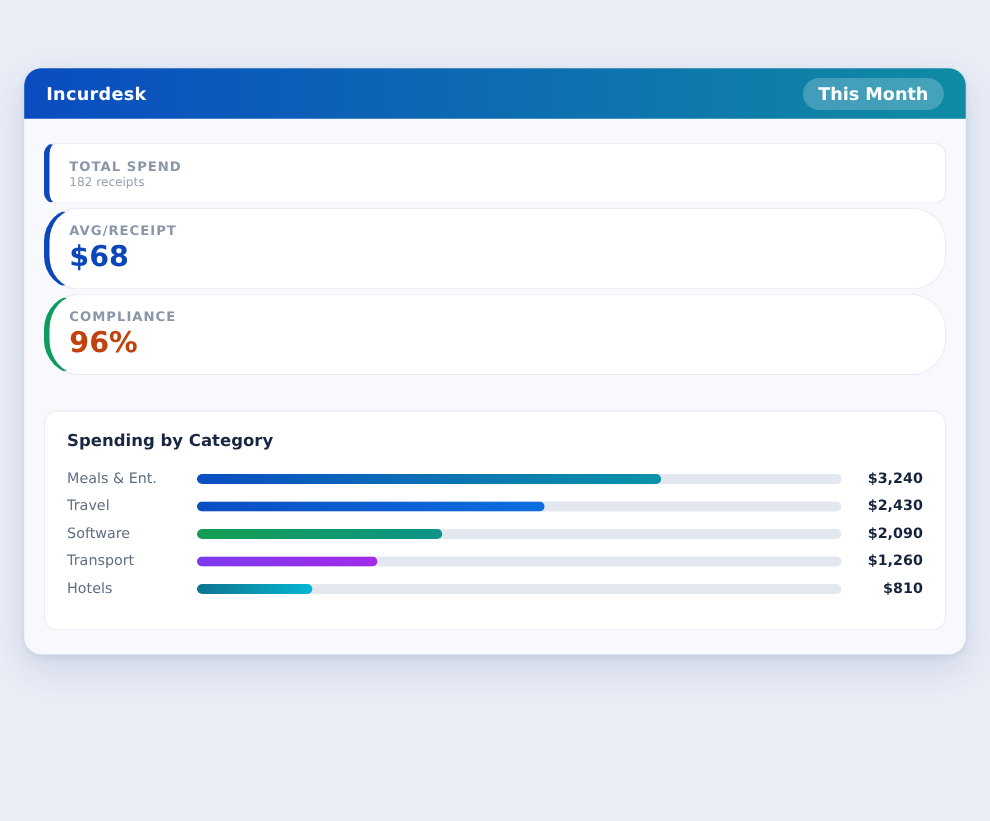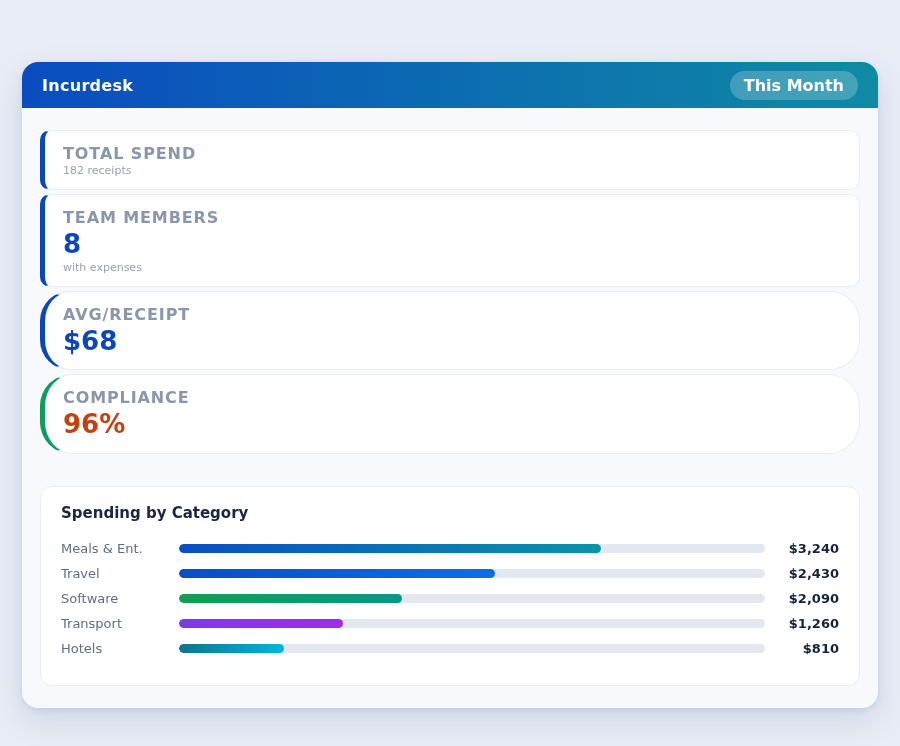--- a/index.html
+++ b/index.html
@@ -46,21 +46,21 @@
   .stat-card {
     background: #ffffff;
     border: 1px solid #e9edf3;
     border-left-width: 5px;
     border-left-style: solid;
     border-radius: 10px;
     padding: 13px 18px 12px;
     margin-bottom: 4px;
   }
   .stat-label {
-    font-size: 16px;
+    font-size: 12px;
     font-weight: bold;
     letter-spacing: 0.9px;
     color: #8a96aa;
     text-transform: uppercase;
   }
   .stat-value {
     font-size: 26px;
     font-weight: bold;
     line-height: 1.2;
     margin-top: 2px;
@@ -118,25 +118,20 @@
     <div class="app-title">Incurdesk</div>
     <button class="period-badge">This Month</button>
   </div>
   <div class="content">
     <div id="stats-container">
   <div class="stat-card" style="border-left-color: rgb(11, 70, 187);">
     <div class="stat-label">TOTAL SPEND</div>
     <div class="stat-sub">182 receipts</div>
   </div>
 
-  <div class="stat-card" style="border-left-color: rgb(11, 70, 187);">
-    <div class="stat-label">TEAM MEMBERS</div>
-    <div class="stat-value" style="color: rgb(11, 70, 187);">8</div>
-    <div class="stat-sub">with expenses</div>
-  </div>
 
   <div class="stat-card" style="border-left-color: rgb(11, 70, 187); border-radius: 30px;">
     <div class="stat-label">AVG/RECEIPT</div>
     <div class="stat-value" style="color: rgb(11, 70, 187);">$68</div>
 
   </div>
 
   <div class="stat-card" style="border-left-color: rgb(13, 155, 94); border-radius: 32px;">
     <div class="stat-label">COMPLIANCE</div>
     <div class="stat-value" style="color: #c2410c;">96%</div>

